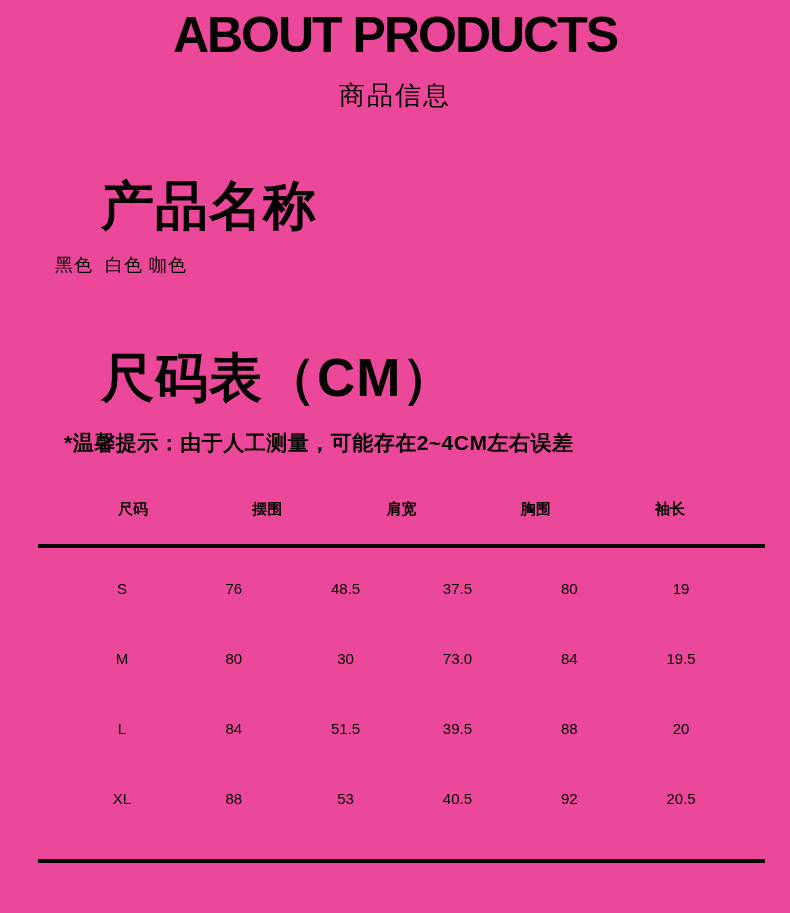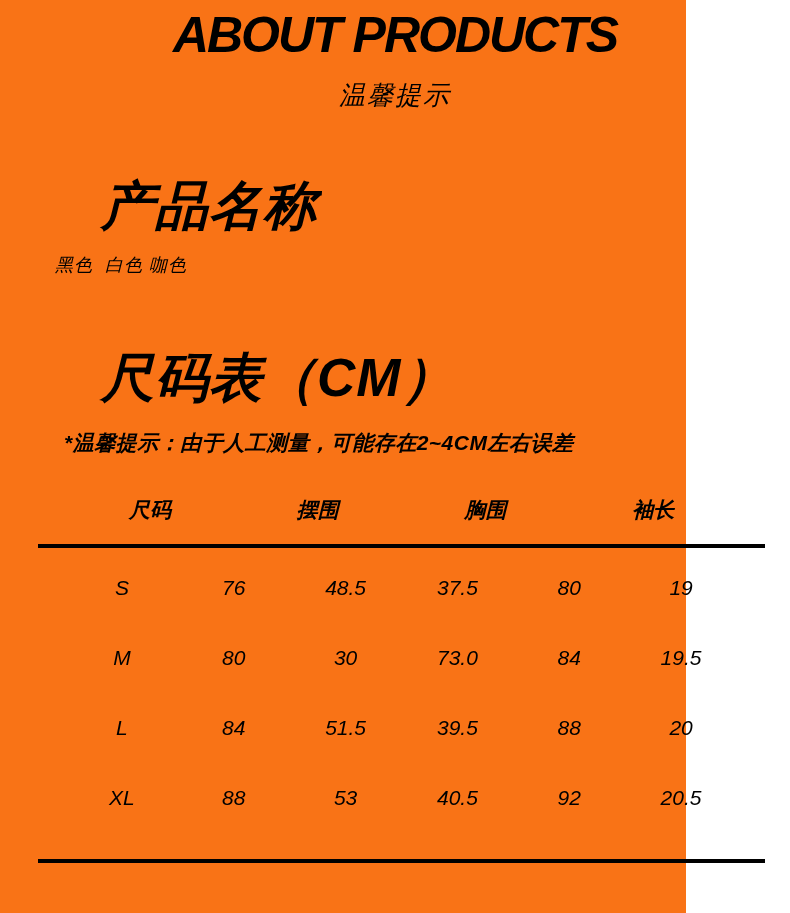--- a/index.html
+++ b/index.html
@@ -5,23 +5,22 @@
   * { margin: 0; padding: 0; box-sizing: border-box; }
   html, body { background: #ffffff; }
   body {
     width: 790px; height: 913px;
     font-family: "Liberation Sans", "DejaVu Sans", sans-serif;
     color: #000000;
     overflow: hidden;
   }
   .page {
     position: relative;
-    width: 686px; height: 913px;
-    background: #f97316;
-    font-style: italic;
+    width: 790px; height: 913px;
+    background: #ec4899;
   }
 
   
   .title-en {
     position: absolute; top: 0; left: 0; width: 790px; height: 70px;
     display: flex; align-items: center; justify-content: center;
     font-size: 50px; font-weight: 700; letter-spacing: -2px;
     color: #000000;
   }
   .title-zh {
@@ -62,45 +61,46 @@
   }
   .size-table .tbody {
     padding: 5px 28px 26px 28px;
     border-bottom: 4px solid #000000;
   }
   .size-table .trow {
     display: flex; align-items: center; height: 70px;
   }
   .size-table .cell {
     flex: 1 1 0; text-align: center;
-    font-size: 21px; font-weight: 400;
+    font-size: 15px; font-weight: 400;
   }
   .size-table .thead .cell { font-weight: 700; }
 </style>
 </head>
 <body>
 
 <div class="page">
 
   <div class="title-en">ABOUT PRODUCTS</div>
 
-  <div class="title-zh">温馨提示</div>
+  <div class="title-zh">商品信息</div>
 
   <div class="section-heading heading-product">产品名称</div>
 
   <div class="color-options">黑色  白色 咖色</div>
 
   <div class="section-heading heading-sizechart">尺码表（CM）</div>
 
   <div class="size-note">*温馨提示：由于人工测量，可能存在2~4CM左右误差</div>
 
   <div class="size-table">
     <div class="thead">
         <div class="cell">尺码</div>
         <div class="cell">摆围</div>
+        <div class="cell">肩宽</div>
         <div class="cell">胸围</div>
         <div class="cell">袖长</div>
       </div>
     <div class="tbody">
         <div class="trow">
           <div class="cell">S</div>
           <div class="cell">76</div>
           <div class="cell">48.5</div>
           <div class="cell">37.5</div>
           <div class="cell">80</div>

